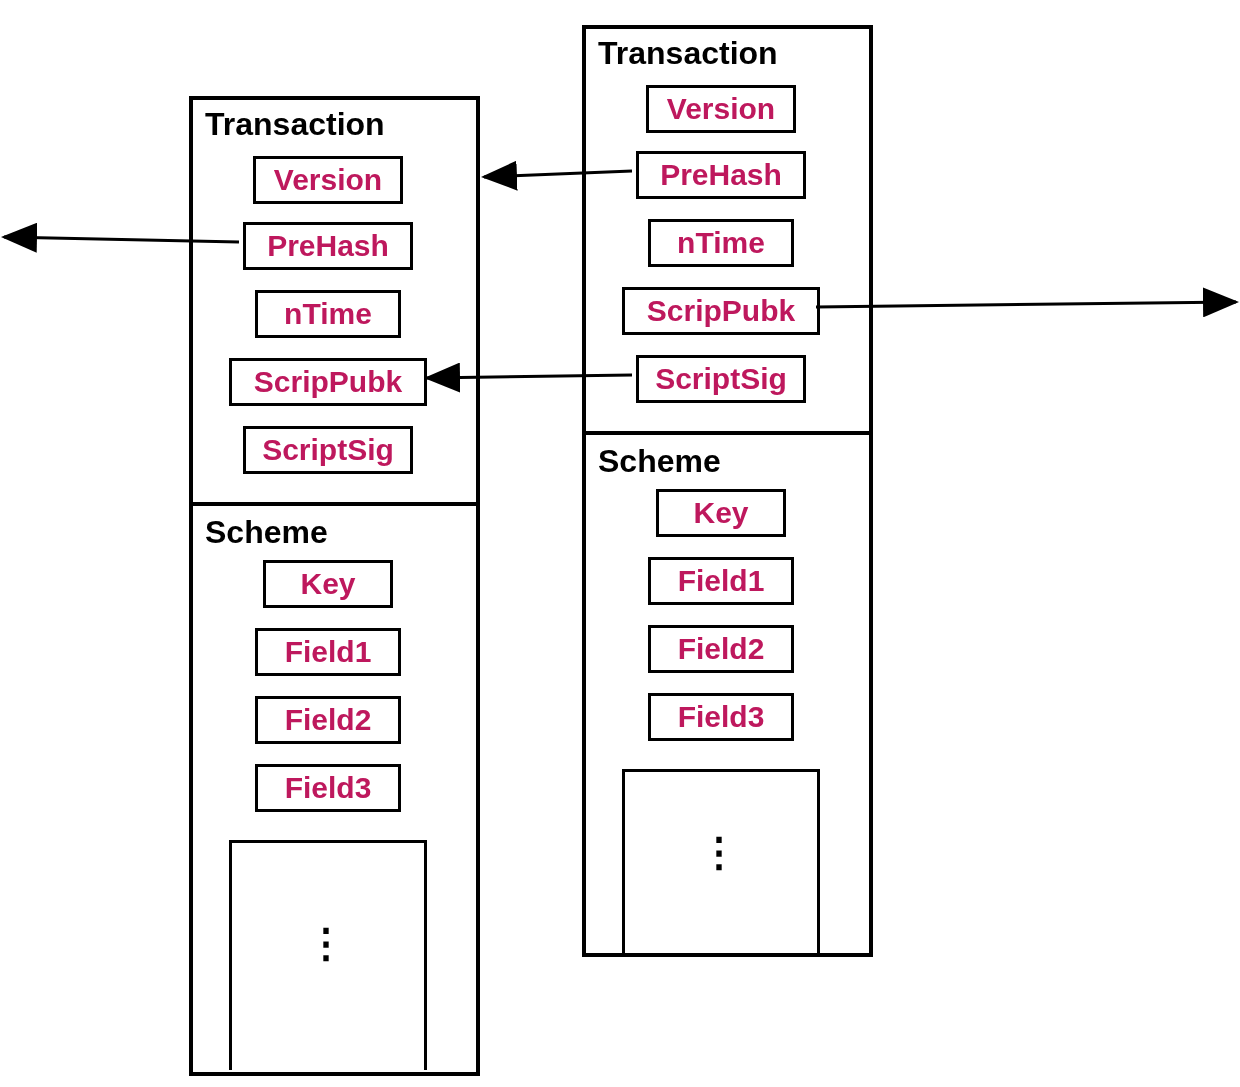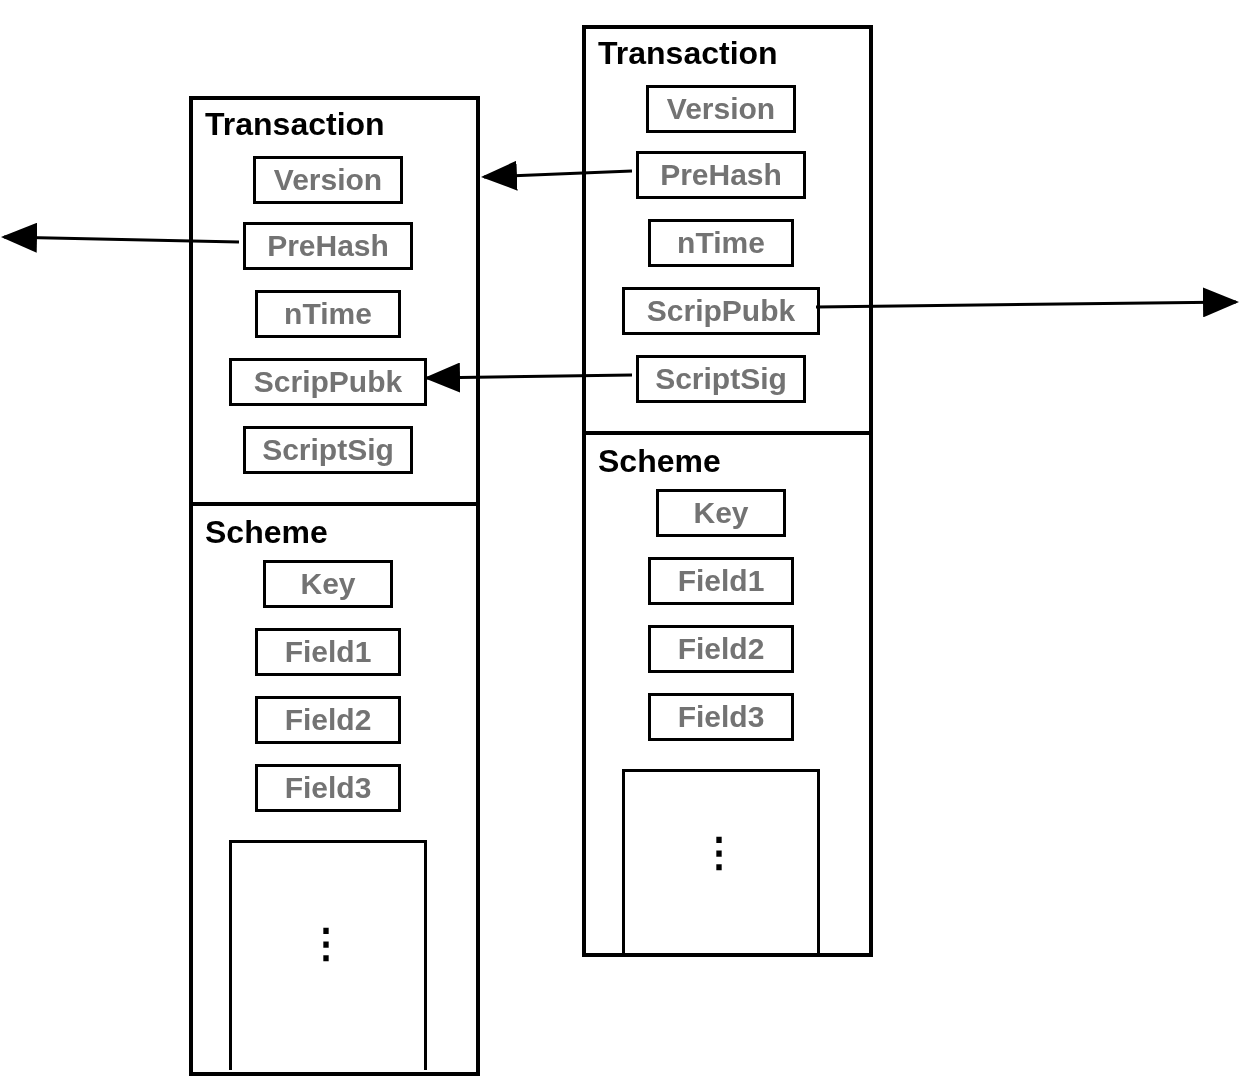--- a/index.html
+++ b/index.html
@@ -35,21 +35,21 @@
     right: -4px;
     height: 4px;
     background: #000;
   }
   .cell {
     position: absolute;
     border: 3px solid #000;
     background: #fff;
     font-weight: 700;
     font-size: 30px;
-    color: #737373;
+    color: #be185d;
     display: flex;
     align-items: center;
     justify-content: center;
     padding: 2px 6px;
   }
   .vdots {
     position: absolute;
     font-size: 40px;
     font-weight: 900;
     letter-spacing: 2px;

